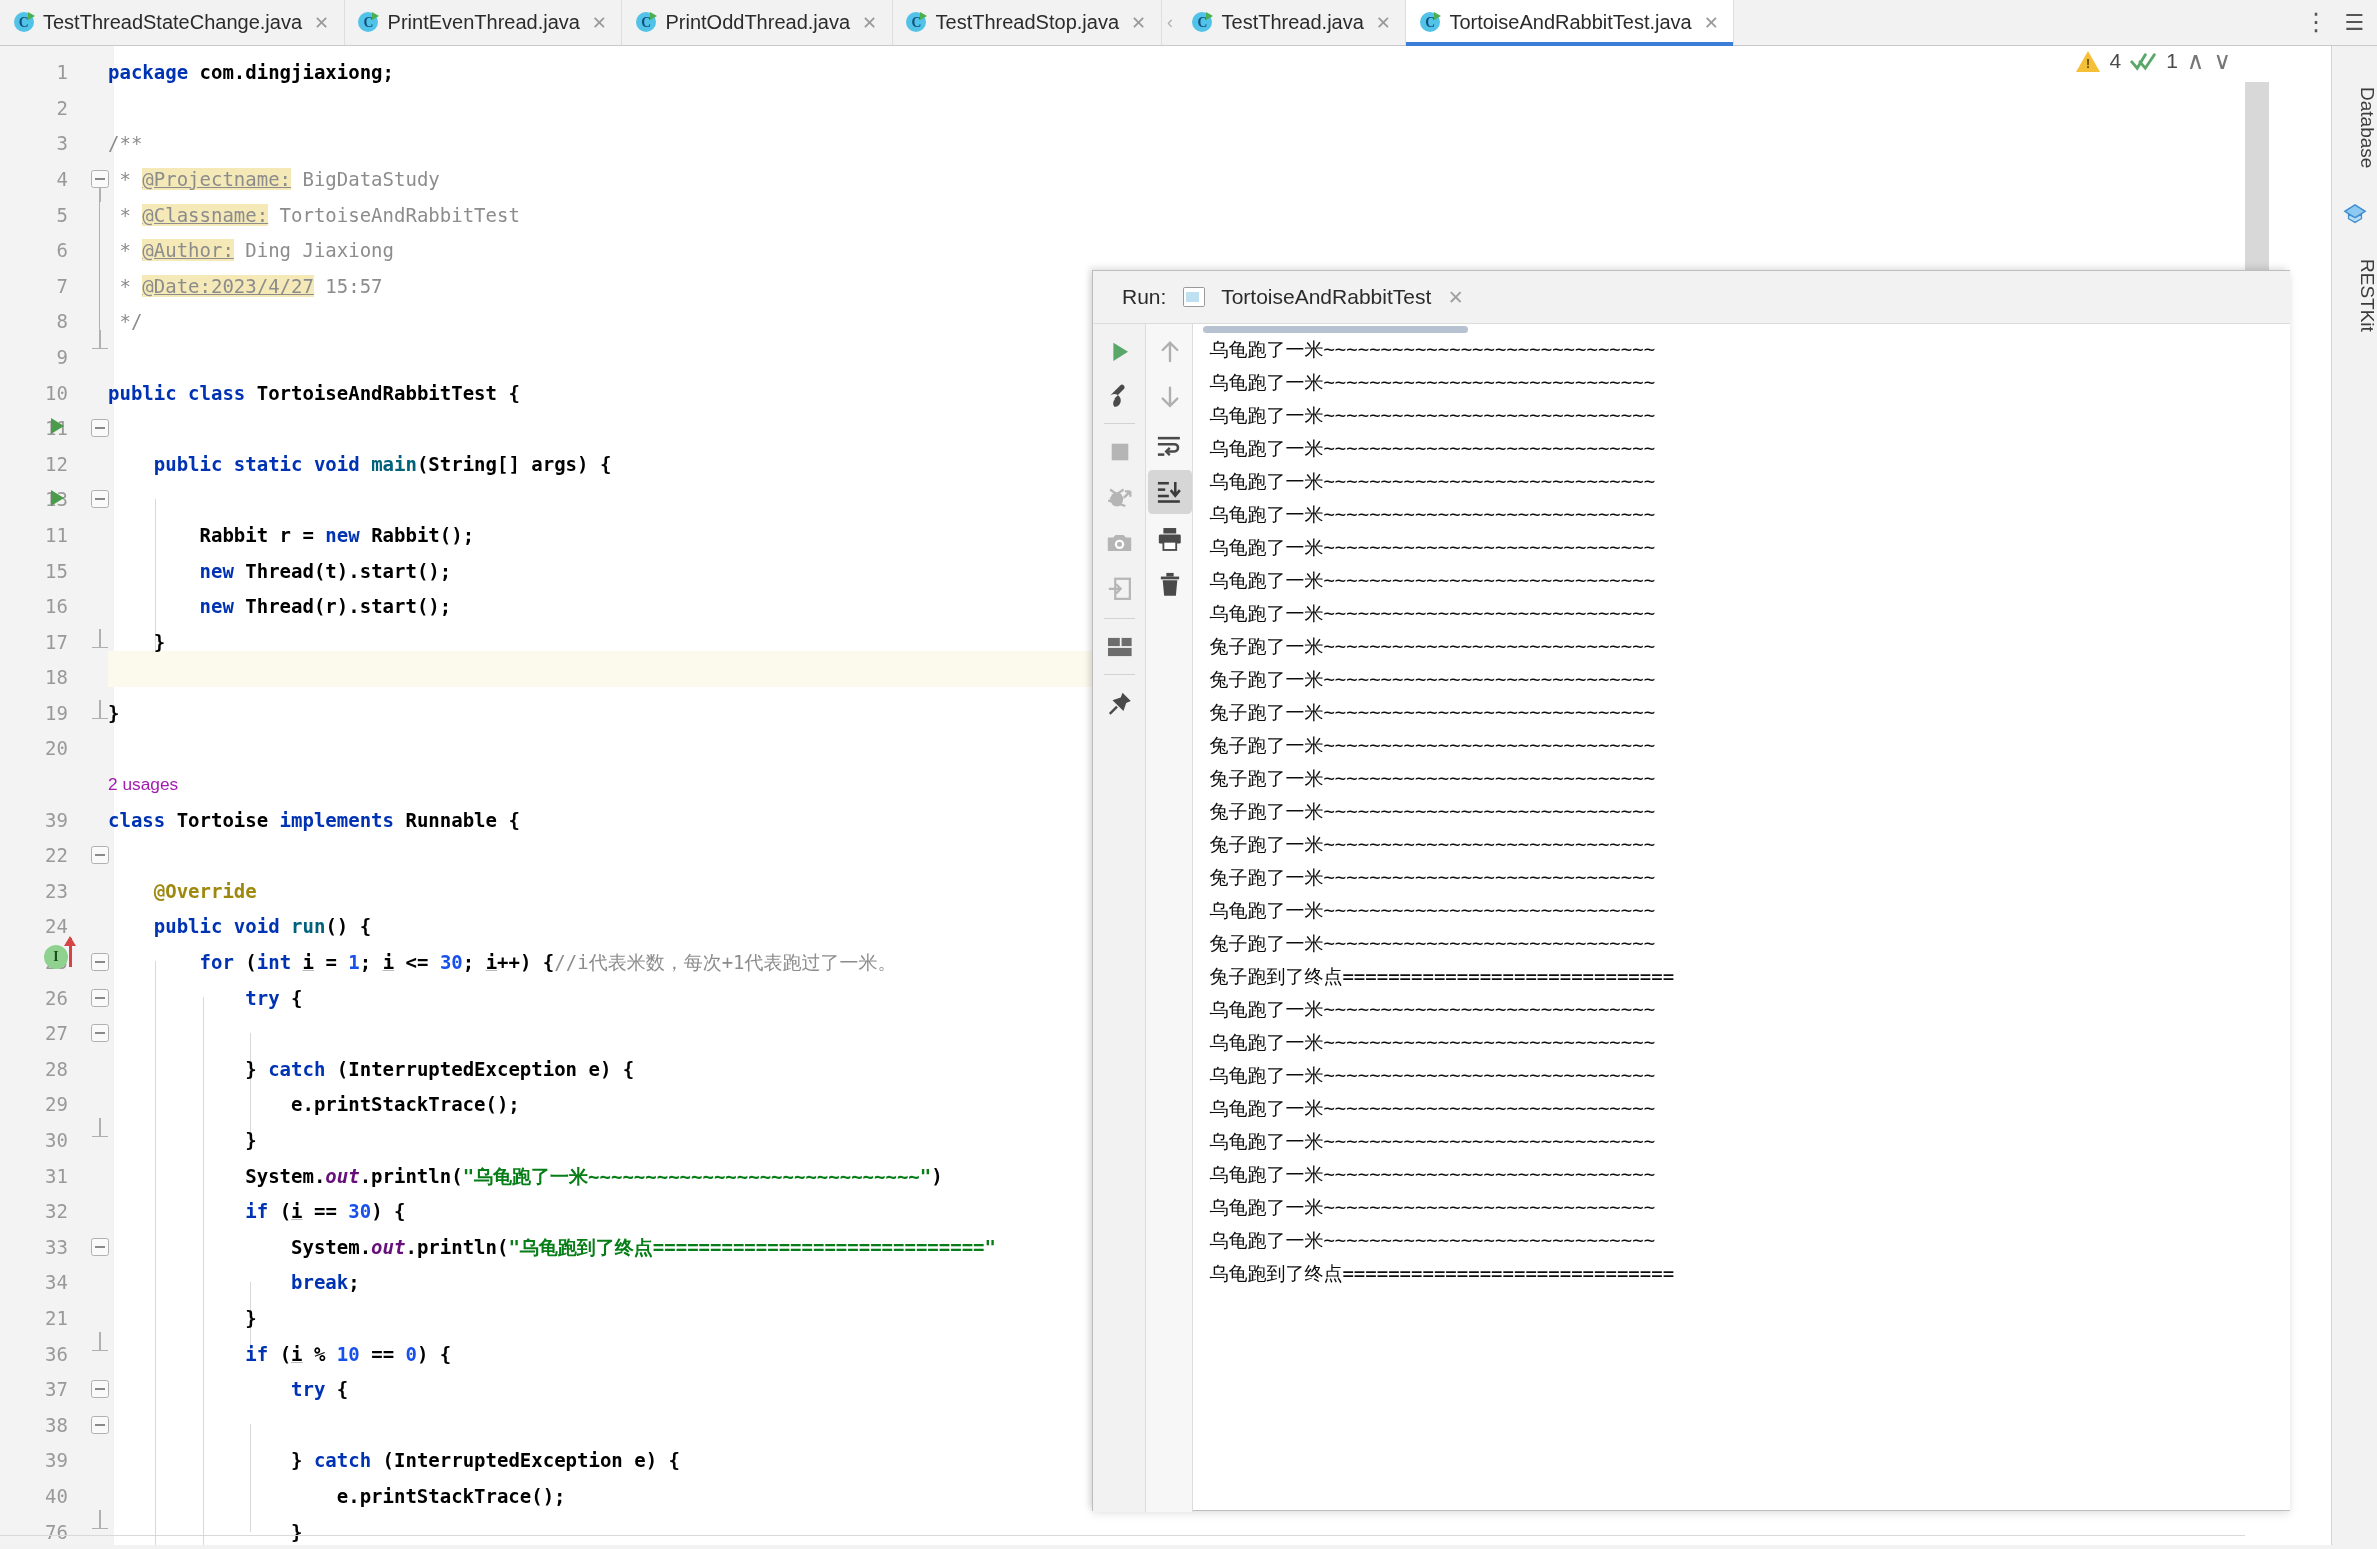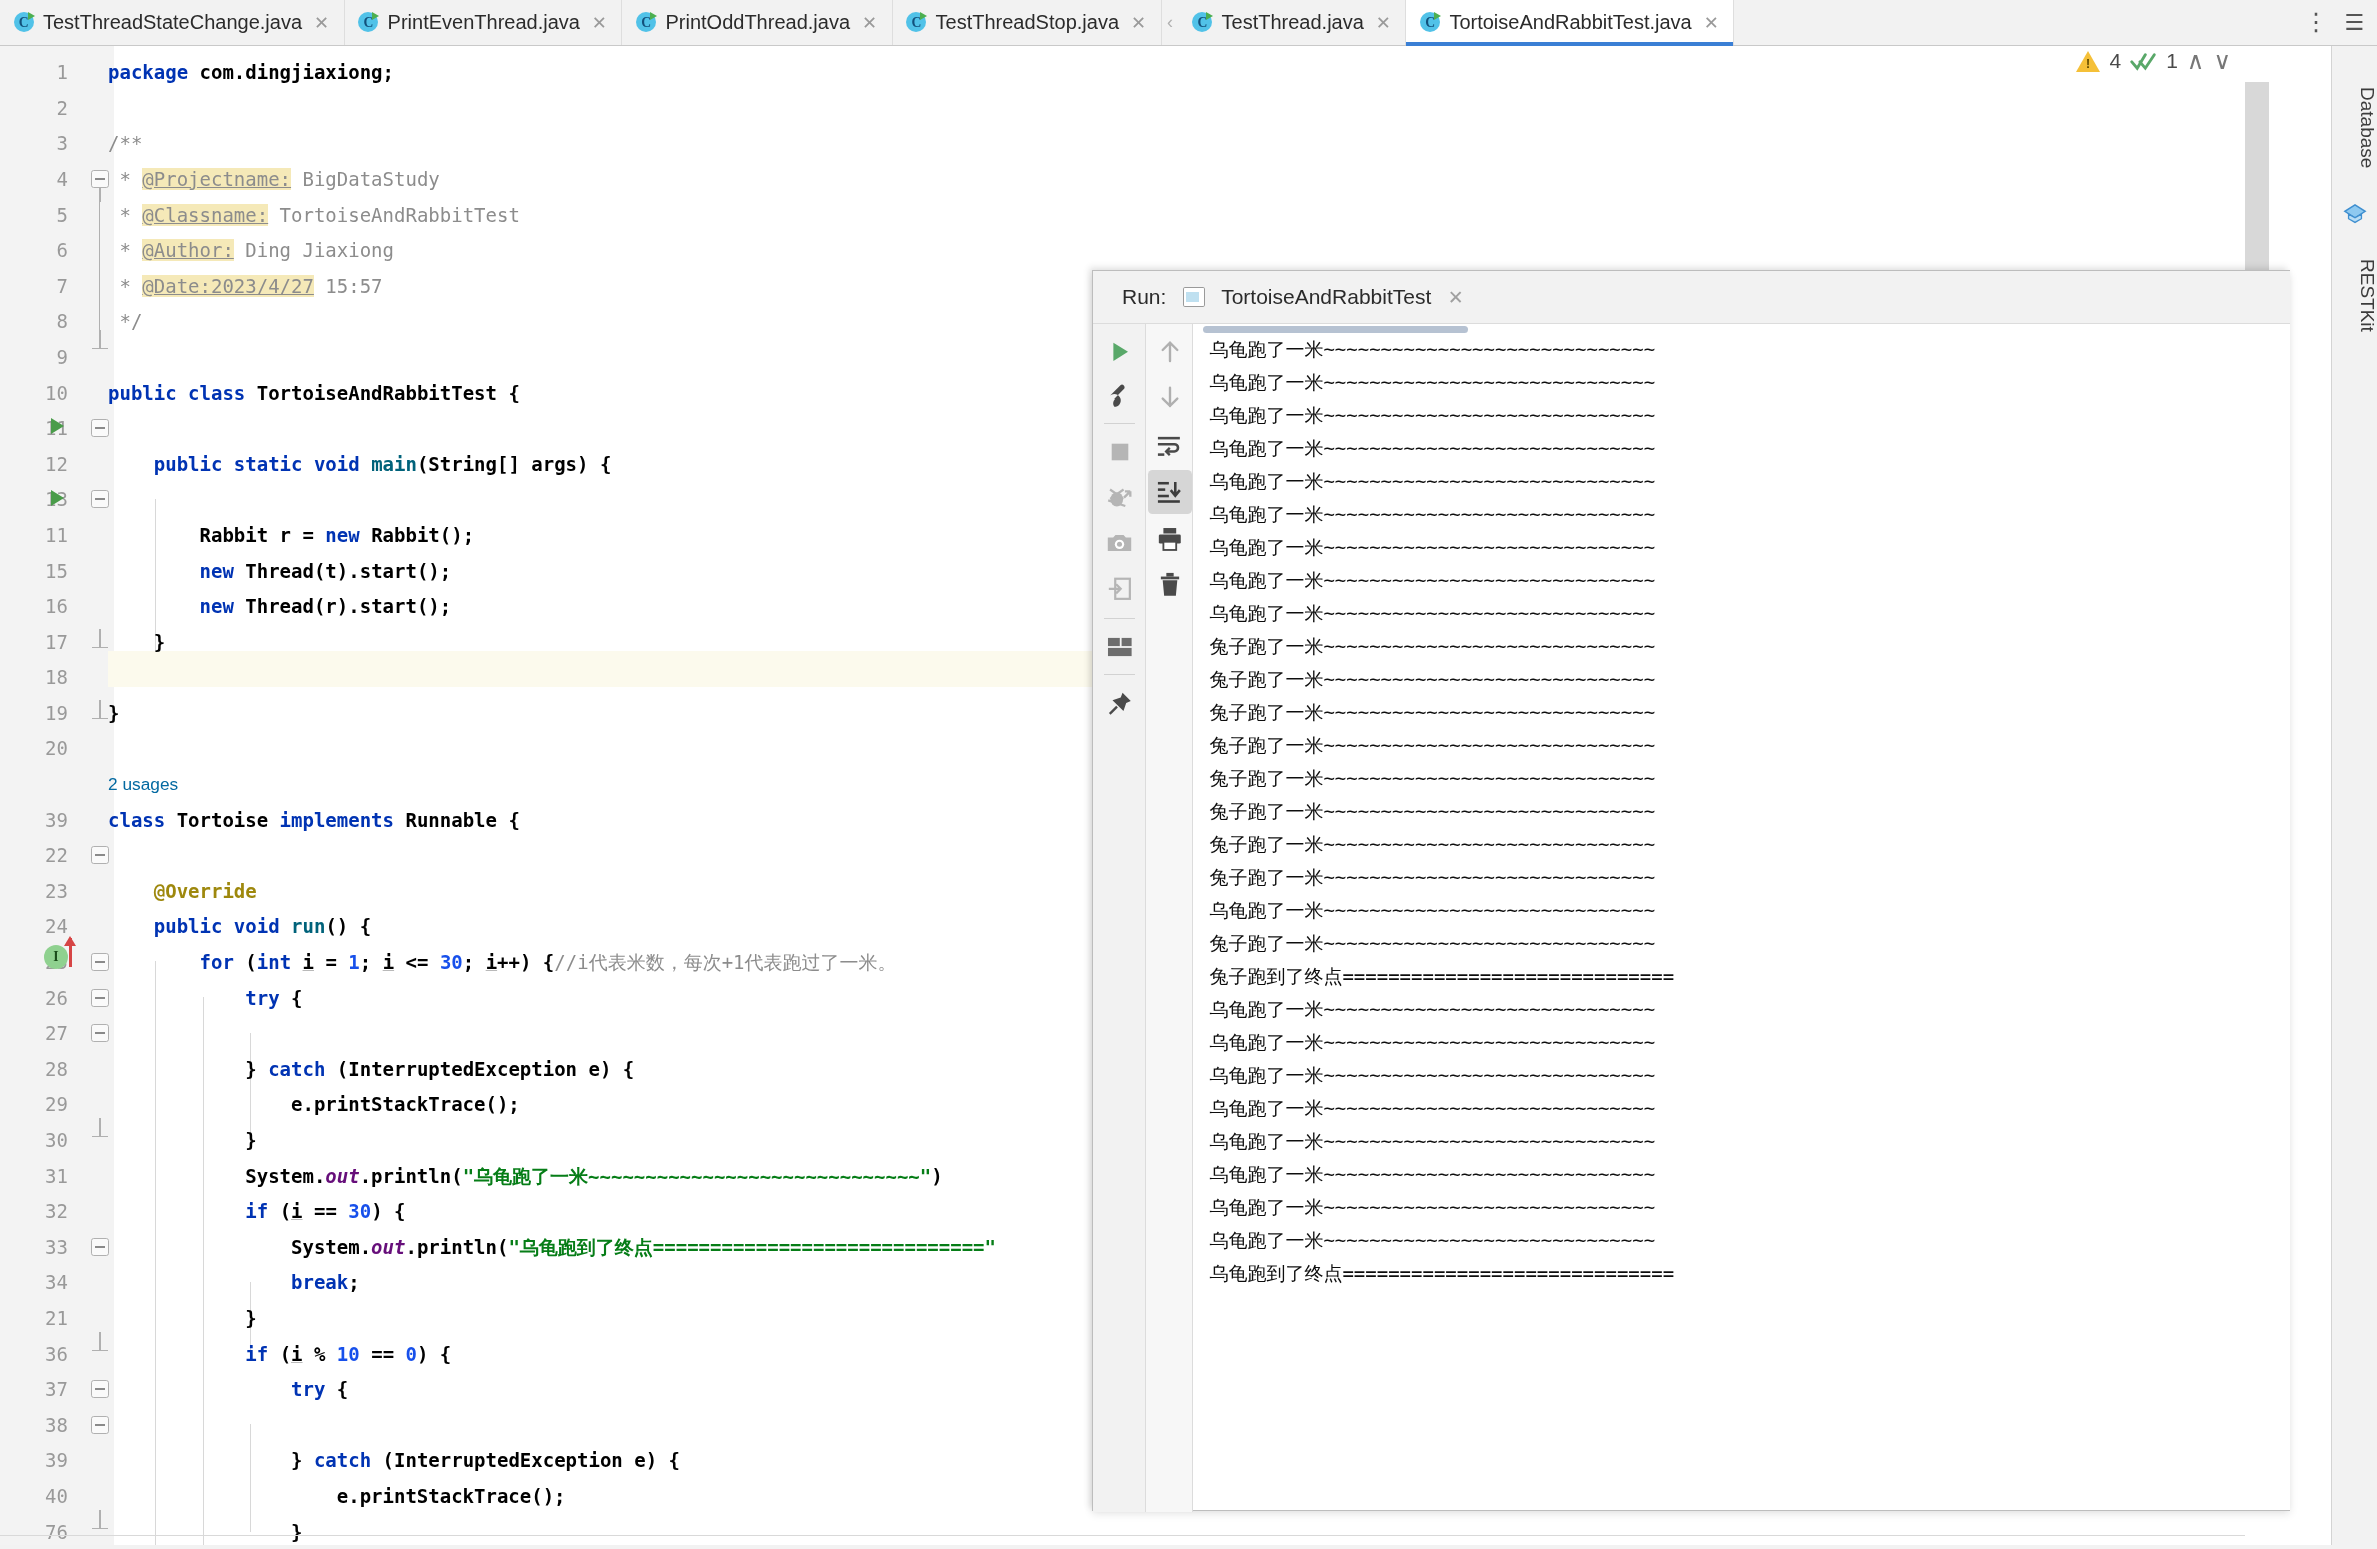--- a/index.html
+++ b/index.html
@@ -106,21 +106,21 @@
   .pl { color:#000000; font-weight:bold; }   
   .me { color:#00627a; font-weight:bold; }   
   .fd { color:#660e7a; font-style:italic; font-weight:bold; } 
   .it { font-style:italic; }
   .und { text-decoration:underline; text-decoration-color:#b9b9b9; }
   .param-hint {
     background:#ededed; color:#8a8a8a; font-weight:normal;
     border-radius:3.7px; padding:0.9px 3.7px; font-size:17.3px;
   }
   .usages {
-    position:absolute; left:108px; font-size:17.3px; color:#0369a1;
+    position:absolute; left:108px; font-size:17.3px; color:#a21caf;
     font-family:"Liberation Sans", sans-serif; height:36px; line-height:36px;
   }
 
   .fold-minus {
     position:absolute; left:91px; width:18px; height:18px;
     border:1.4px solid #b0b0b0; border-radius:2.7px; background:#fafafa;
   }
   .fold-minus::before {
     content:""; position:absolute; left:2.7px; top:7.3px; width:10px; height:1.5px; background:#8a8a8a;
   }

